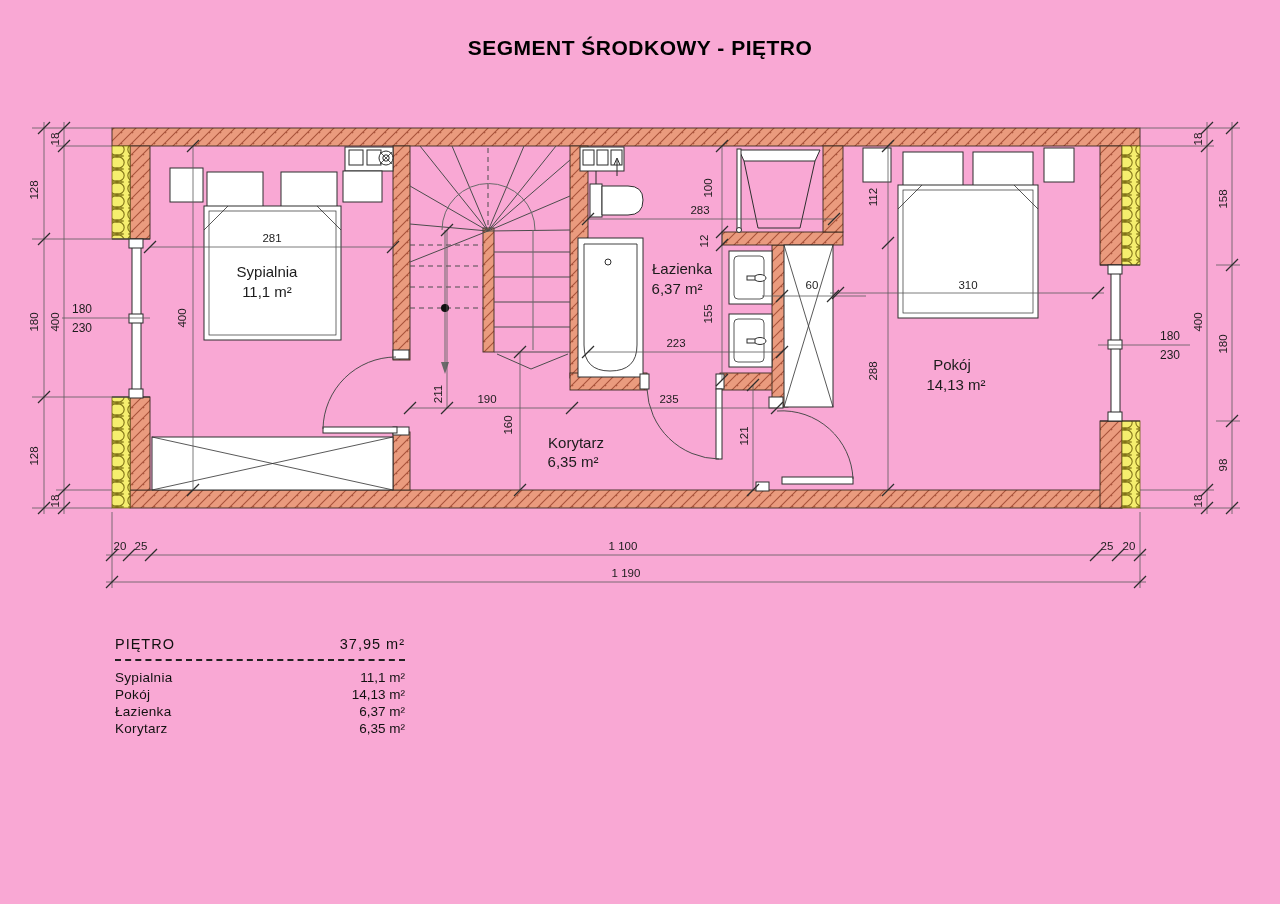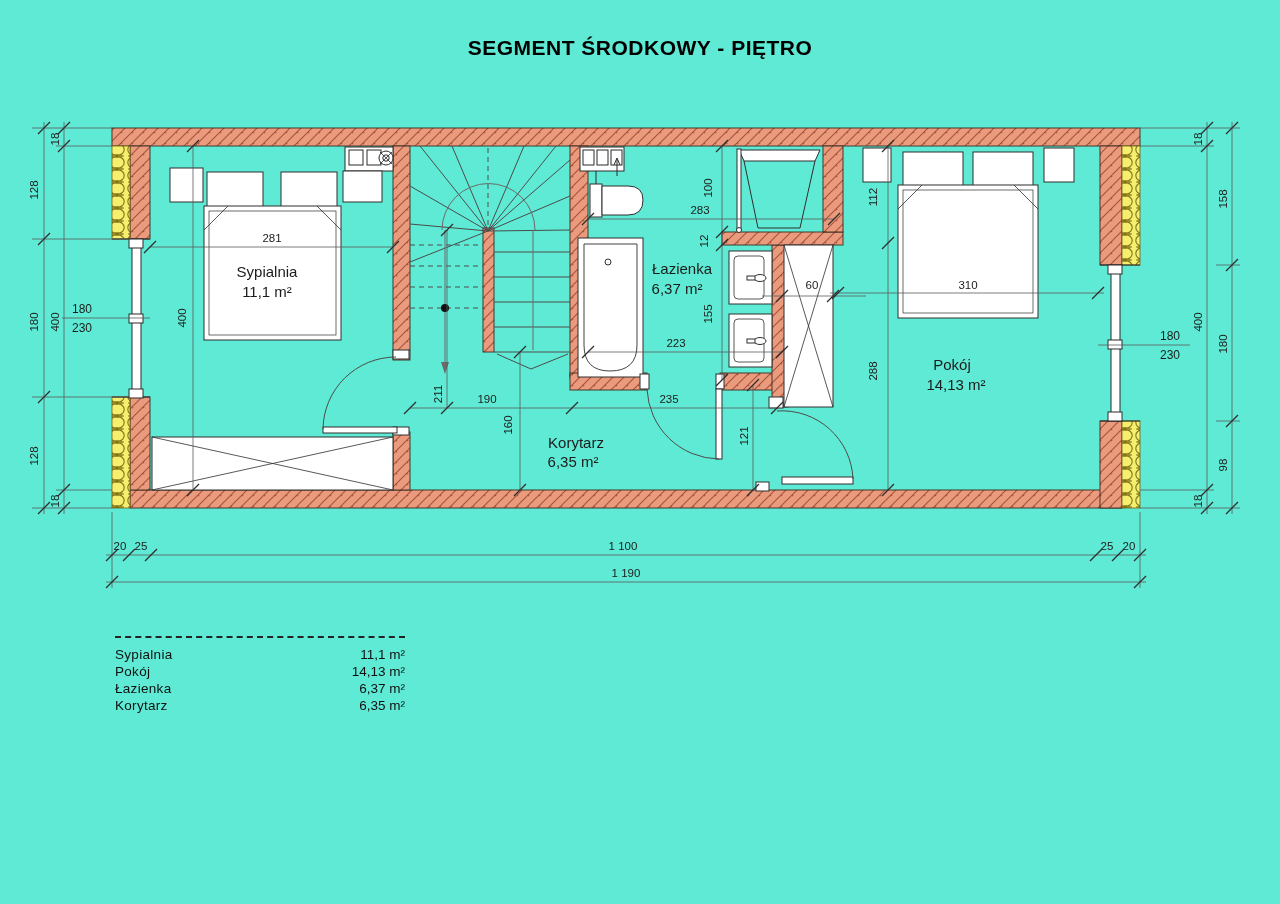--- a/index.html
+++ b/index.html
@@ -1,16 +1,16 @@
 <!DOCTYPE html>
 <html><head>
 <meta charset="utf-8">
 <style>
   html,body{margin:0;padding:0;background:#fff;}
-  #stage{position:relative;width:1280px;height:904px;background:#5eead4;overflow:hidden;
+  #stage{position:relative;width:1280px;height:904px;background:#f9a8d4;overflow:hidden;
          font-family:"Liberation Sans",sans-serif;}
   #plan-title{position:absolute;left:0;top:36px;width:1280px;text-align:center;
               font-size:21px;font-weight:bold;letter-spacing:.5px;color:#000;}
   svg{position:absolute;left:0;top:0;}
   text{font-family:"Liberation Sans",sans-serif;fill:#1c1c1c;}
   .dim{font-size:11.5px;}
   .winlab{font-size:12px;}
   .room{font-size:15px;}
   #legend{position:absolute;left:115px;top:636px;width:290px;color:#111;}
   .leg-head{display:flex;justify-content:space-between;font-size:14.5px;letter-spacing:1px;padding-bottom:7px;}
@@ -342,20 +342,24 @@
       <text x="682" y="274">Łazienka</text>
       <text x="677" y="294">6,37 m²</text>
       <text x="952" y="370">Pokój</text>
       <text x="956" y="390">14,13 m²</text>
       <text x="576" y="448">Korytarz</text>
       <text x="573" y="467">6,35 m²</text>
     </g>
   </svg>
 
   <div id="legend">
+    <div class="leg-head">
+      <span>PIĘTRO</span>
+      <span>37,95 m²</span>
+    </div>
     <div class="leg-sep"></div>
     <div class="leg-row">
       <span>Sypialnia</span>
       <span>11,1 m²</span>
     </div>
     <div class="leg-row">
       <span>Pokój</span>
       <span>14,13 m²</span>
     </div>
     <div class="leg-row">

